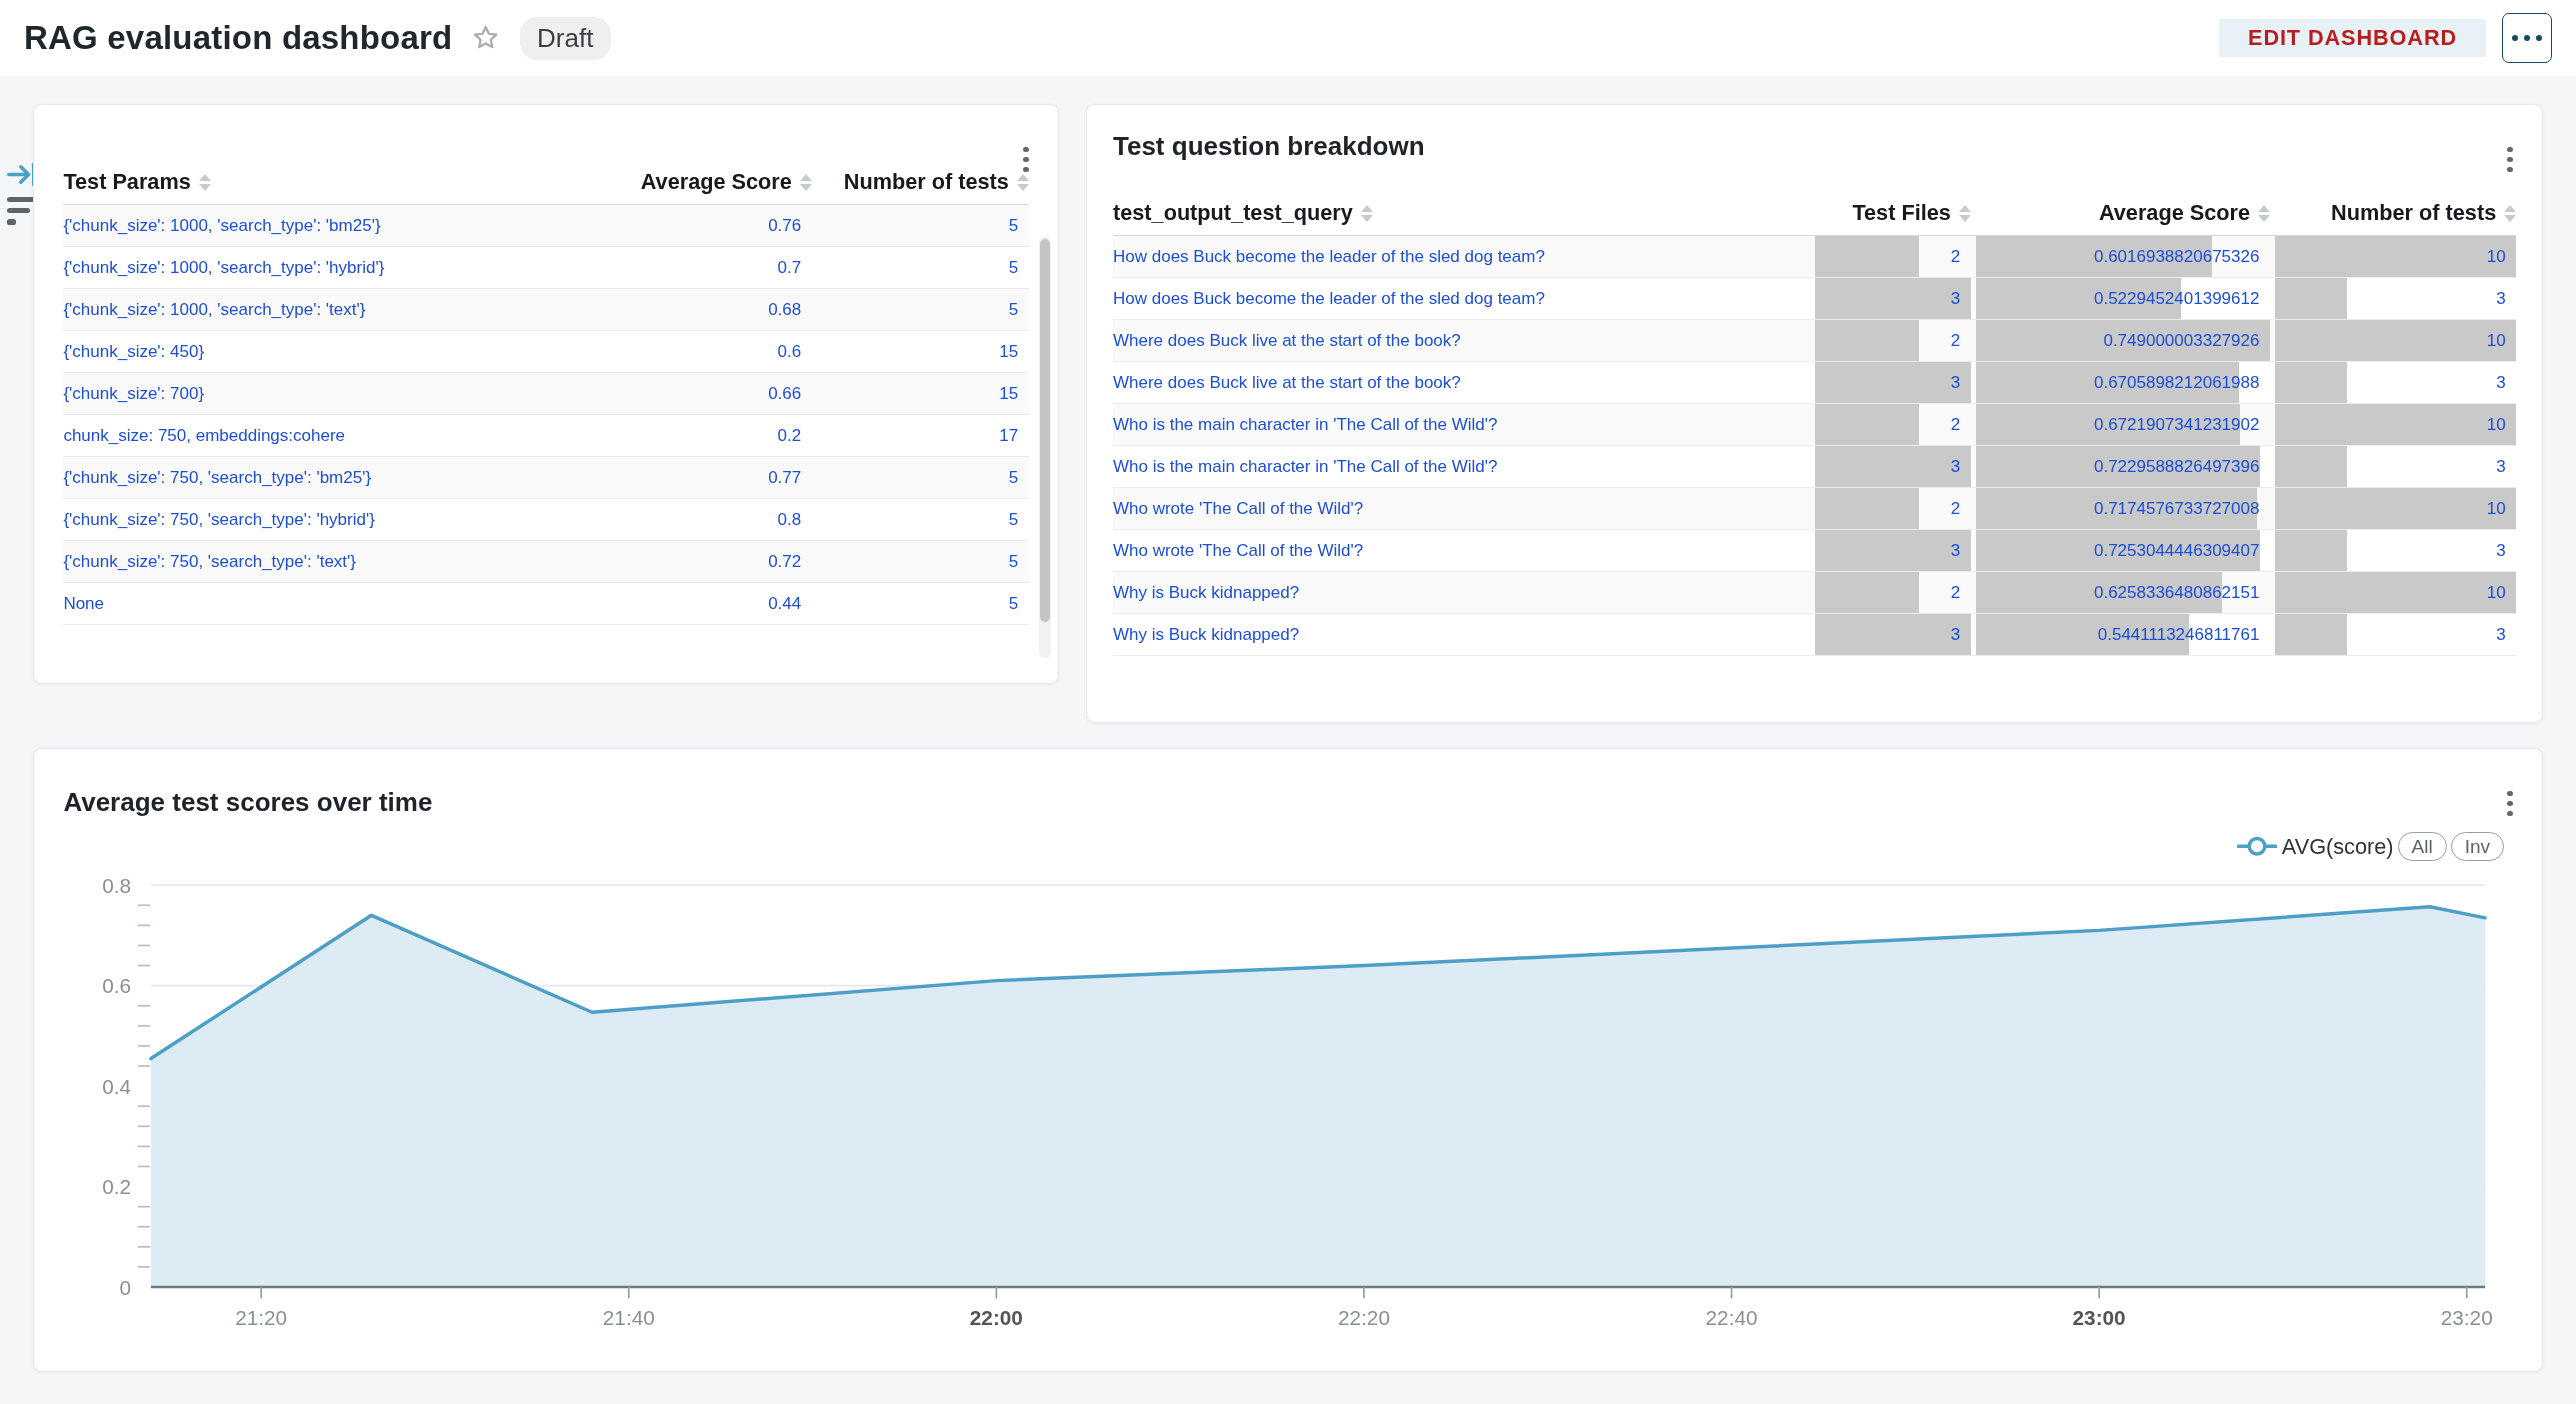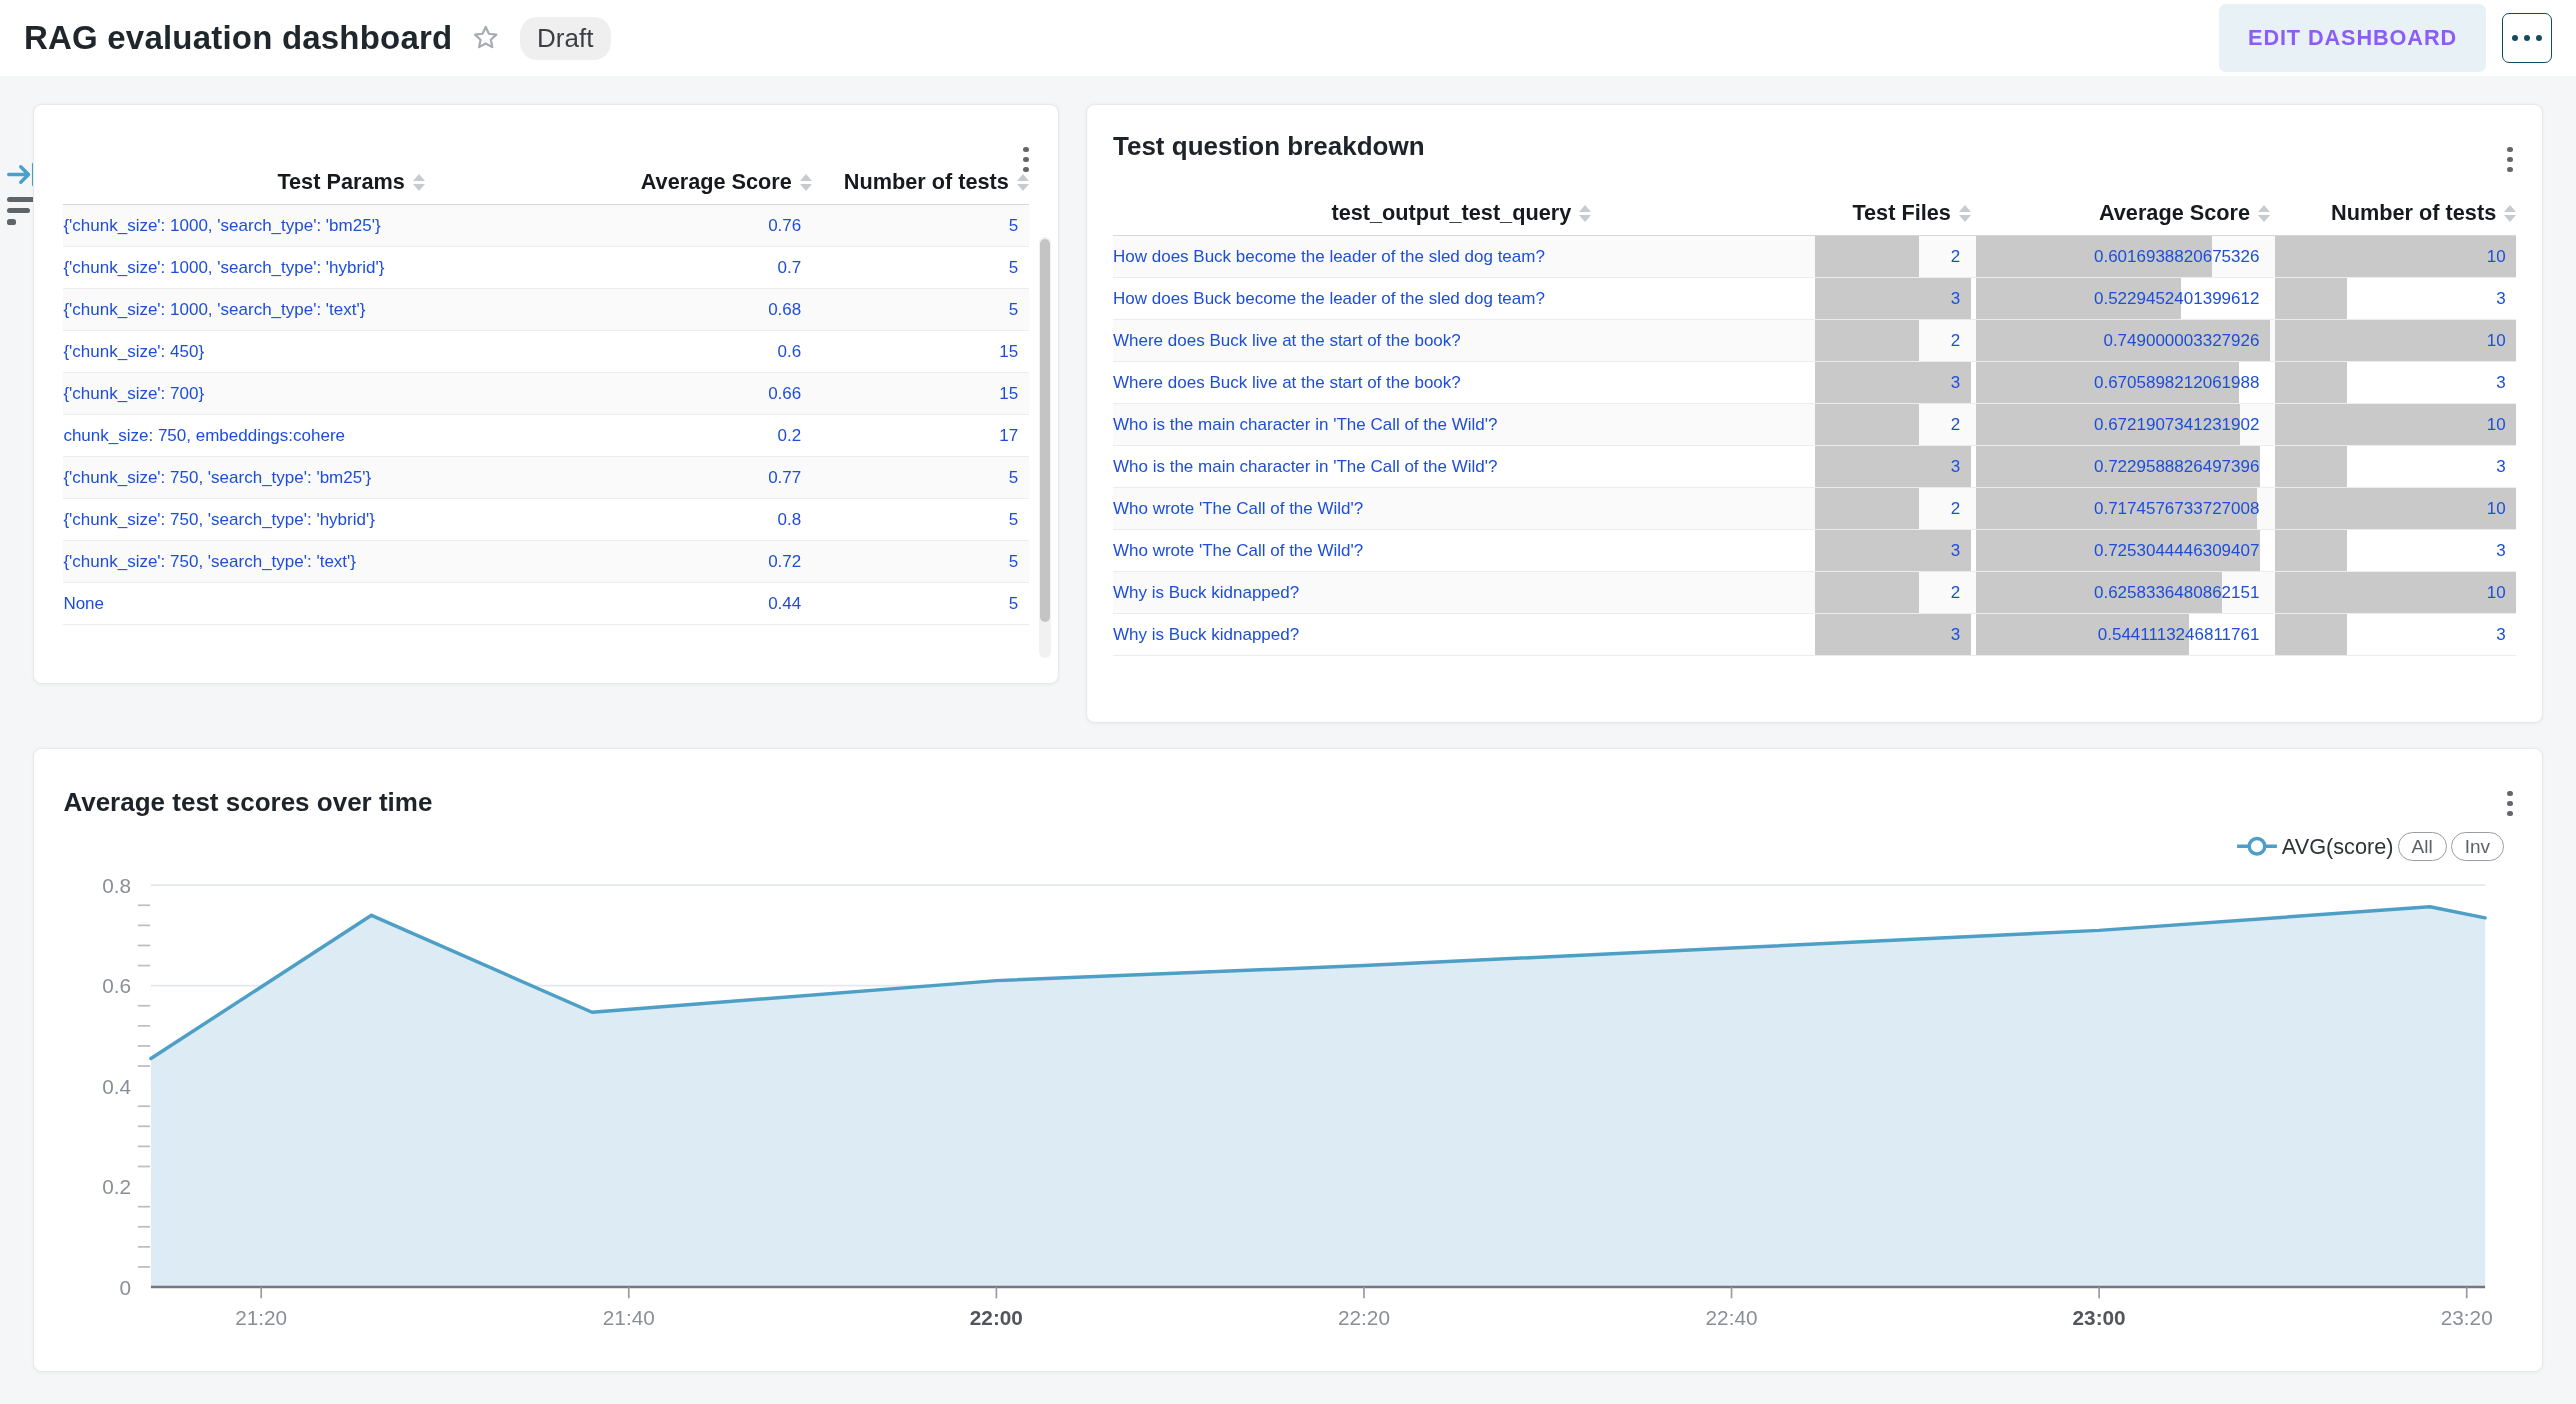--- a/index.html
+++ b/index.html
@@ -5,21 +5,21 @@
   * { margin:0; padding:0; box-sizing:border-box; }
   html,body { width:2576px; height:1405px; background:#f5f6f8; font-family:"Liberation Sans", sans-serif; overflow:hidden; }
 
   
   .topbar { position:absolute; left:0; top:0; width:2576px; height:76px; background:#ffffff; display:flex; align-items:center; }
   .title-wrap { display:flex; align-items:center; gap:19px; margin-left:24px; }
   .page-title { font-size:33px; font-weight:700; color:#1f262c; letter-spacing:0.2px; }
   .star { width:29.4px; height:29.4px; }
   .draft-pill { background:#efefef; border-radius:17.3px; padding:6px 17.3px; font-size:26px; color:#3b3f44; }
   .topbar-right { margin-left:auto; margin-right:24px; display:flex; align-items:center; gap:15.6px; }
-  .edit-btn { background:#e8f1f5; color:#8b5cf6; border:none; border-radius:7px; height:68px; padding:0 29.4px; font-size:21.7px; font-weight:700; letter-spacing:0.9px; font-family:inherit; cursor:pointer; }
+  .edit-btn { background:#e8f1f5; color:#b91c1c; border:none; border-radius:2px; height:38px; padding:0 29.4px; font-size:21.7px; font-weight:700; letter-spacing:0.9px; font-family:inherit; cursor:pointer; }
   .more-btn { width:50px; height:50px; background:#fff; border:1.7px solid #134b61; border-radius:7px; display:flex; align-items:center; justify-content:center; gap:6px; cursor:pointer; }
   .more-btn i { width:6px; height:6px; border-radius:50%; background:#134b61; }
 
   
   .rail-icon { position:absolute; cursor:pointer; }
   .filter-icon { left:7px; top:197px; width:35px; height:31px; display:flex; flex-direction:column; align-items:flex-start; gap:6px; }
   .filter-icon i { height:5.2px; border-radius:2.6px; background:#5f6469; display:block; }
   .filter-icon i:nth-child(1){ width:35px; }
   .filter-icon i:nth-child(2){ width:23.4px; }
   .filter-icon i:nth-child(3){ width:8.7px; }
@@ -28,21 +28,21 @@
   .panel { position:absolute; background:#fff; border:0.9px solid #e7e8ea; border-radius:8.7px; box-shadow:0 0.9px 3.5px rgba(0,0,0,.05); }
   #panel-params   { left:33px;  top:104px; width:1026px; height:580px; padding:26px 29.4px; }
   #panel-questions{ left:1086px; top:104px; width:1457px; height:619px; padding:26px 26px; }
   #panel-chart    { left:33px;  top:748px; width:2510px; height:624px; }
   .panel-title { font-size:26px; font-weight:700; color:#1e2329; }
   .kebab { position:absolute; top:38px; right:26px; display:flex; flex-direction:column; gap:5.2px; cursor:pointer; padding:3.5px; }
   .kebab i { width:5.2px; height:5.2px; border-radius:50%; background:#63676c; }
 
   
   .thead { display:grid; align-items:center; height:45px; border-bottom:1.7px solid #d6d8da; margin-top:29.4px; }
-  .th { font-size:21.7px; font-weight:700; color:#16191d; display:flex; align-items:center; cursor:pointer;justify-content:center; }
+  .th { font-size:21.7px; font-weight:700; color:#16191d; display:flex; align-items:center; cursor:pointer; }
   .th.right { justify-content:flex-end; }
   .sort { display:inline-flex; flex-direction:column; gap:2.6px; margin-left:7.8px; }
   .sort i { width:0; height:0; border-left:6px solid transparent; border-right:6px solid transparent; }
   .sort .up { border-bottom:7px solid #c6cbd0; }
   .sort .dn { border-top:7px solid #c6cbd0; }
   .trow { display:grid; align-items:stretch; height:42px; border-bottom:0.9px solid #ececec; font-size:17px; color:#1d4ed8; }
   .trow:nth-child(odd) { background:#fafafa; }
   .cell { display:flex; align-items:center; overflow:hidden; white-space:nowrap; }
   .cell.right { justify-content:flex-end; padding-right:10.4px; }
   #params-grid .thead, #params-grid .trow { grid-template-columns:1fr 173px 217px; }

